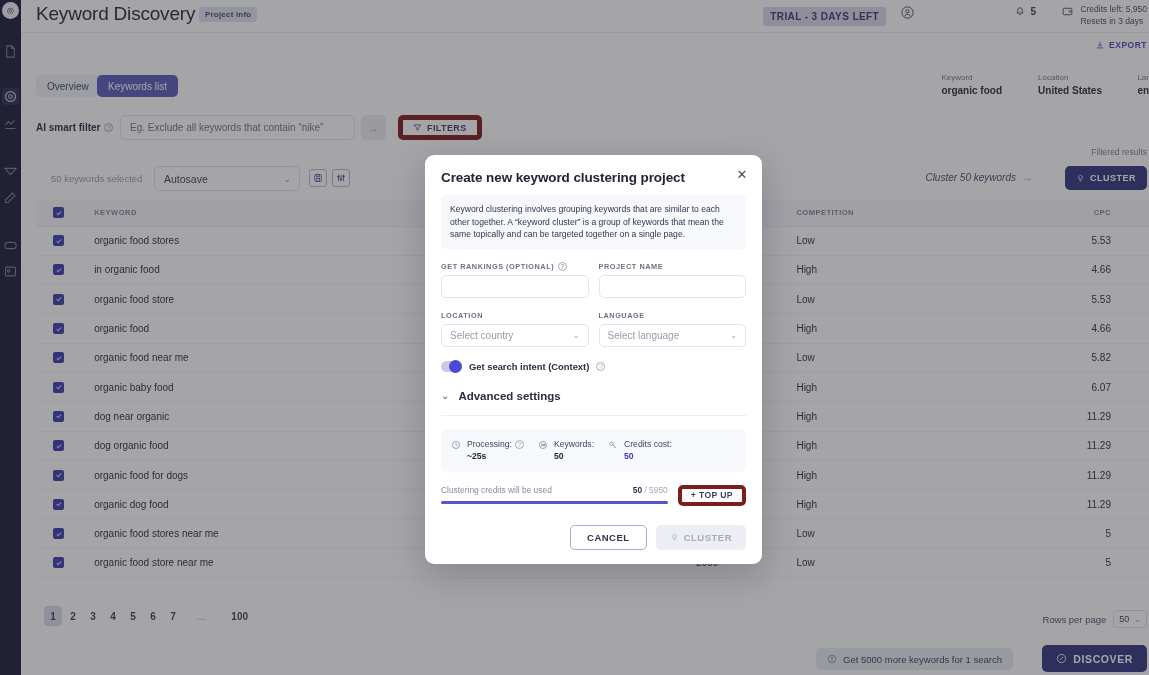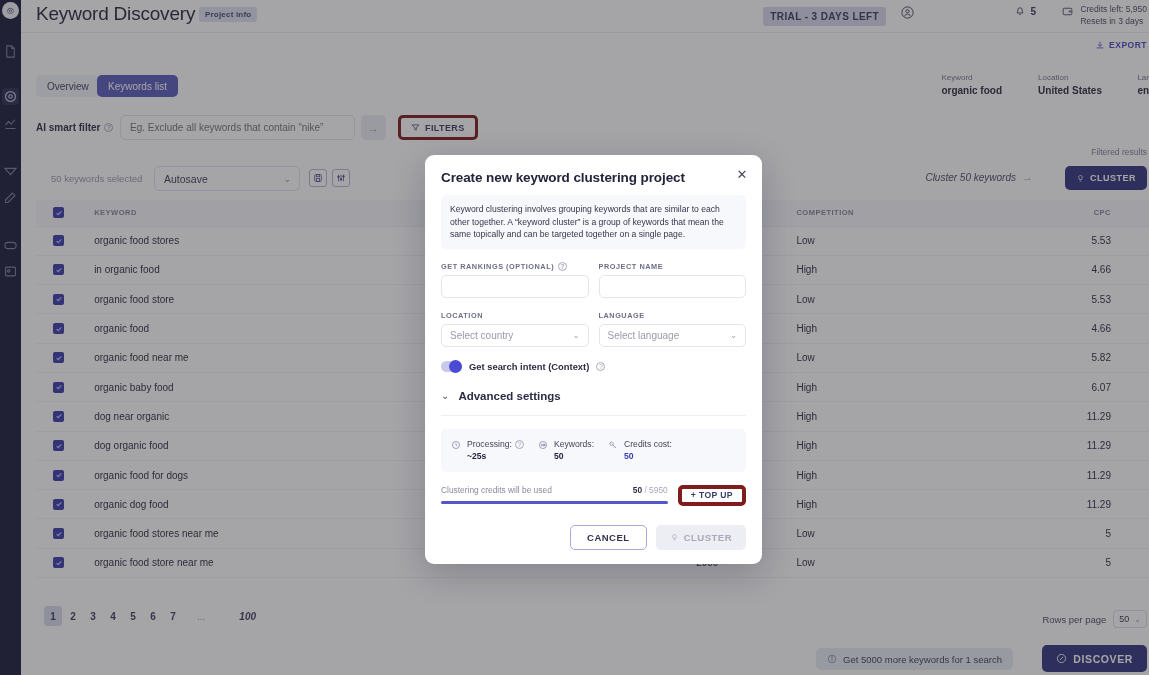--- a/index.html
+++ b/index.html
@@ -103,21 +103,21 @@
     font-size: 10px; color: #93939f; padding: 0 9px;
     font-family: "Liberation Sans", sans-serif;
   }
   .ai-go {
     position: absolute; left: 340px; top: 7px; width: 25px; height: 25px;
     background: #eceef3; border-radius: 5px; color: #9a9aac;
     display: flex; align-items: center; justify-content: center; font-size: 11px;
   }
   .filters-btn {
     position: absolute; left: 377px; top: 7px; height: 25px; padding: 0 10px;
-    border: 3px solid #7f1d1d; border-radius: 5px; background: #fff;
+    border: 5px solid #7f1d1d; border-radius: 5px; background: #fff;
     display: flex; align-items: center; gap: 5px;
     font-size: 9px; font-weight: 700; color: #3c3c66; letter-spacing: .4px;
   }
   .filters-btn svg { width: 9px; height: 9px; }
   .filtered-results {
     position: absolute; right: 2px; top: 10px; 
     font-size: 8.5px; color: #7c7c92; line-height: 13px; margin-top: 28px;
   }
 
   
@@ -646,21 +646,21 @@
 
     <div class="pager" id="pager">
         <div class="pg active">1</div>
         <div class="pg">2</div>
         <div class="pg">3</div>
         <div class="pg">4</div>
         <div class="pg">5</div>
         <div class="pg">6</div>
         <div class="pg">7</div>
         <div class="pg dots" style="margin-left: 8px;">...</div>
-        <div class="pg" style="margin-left: 22px; font-style: italic;">100</div>
+        <div class="pg" style="margin-left: 14px;">100</div>
       </div>
 
     <div class="rows-per-page">
       <span>Rows per page</span>
       <div class="rpp-sel">
         <span>50</span>
         <span class="chev">⌄</span>
       </div>
     </div>
 

